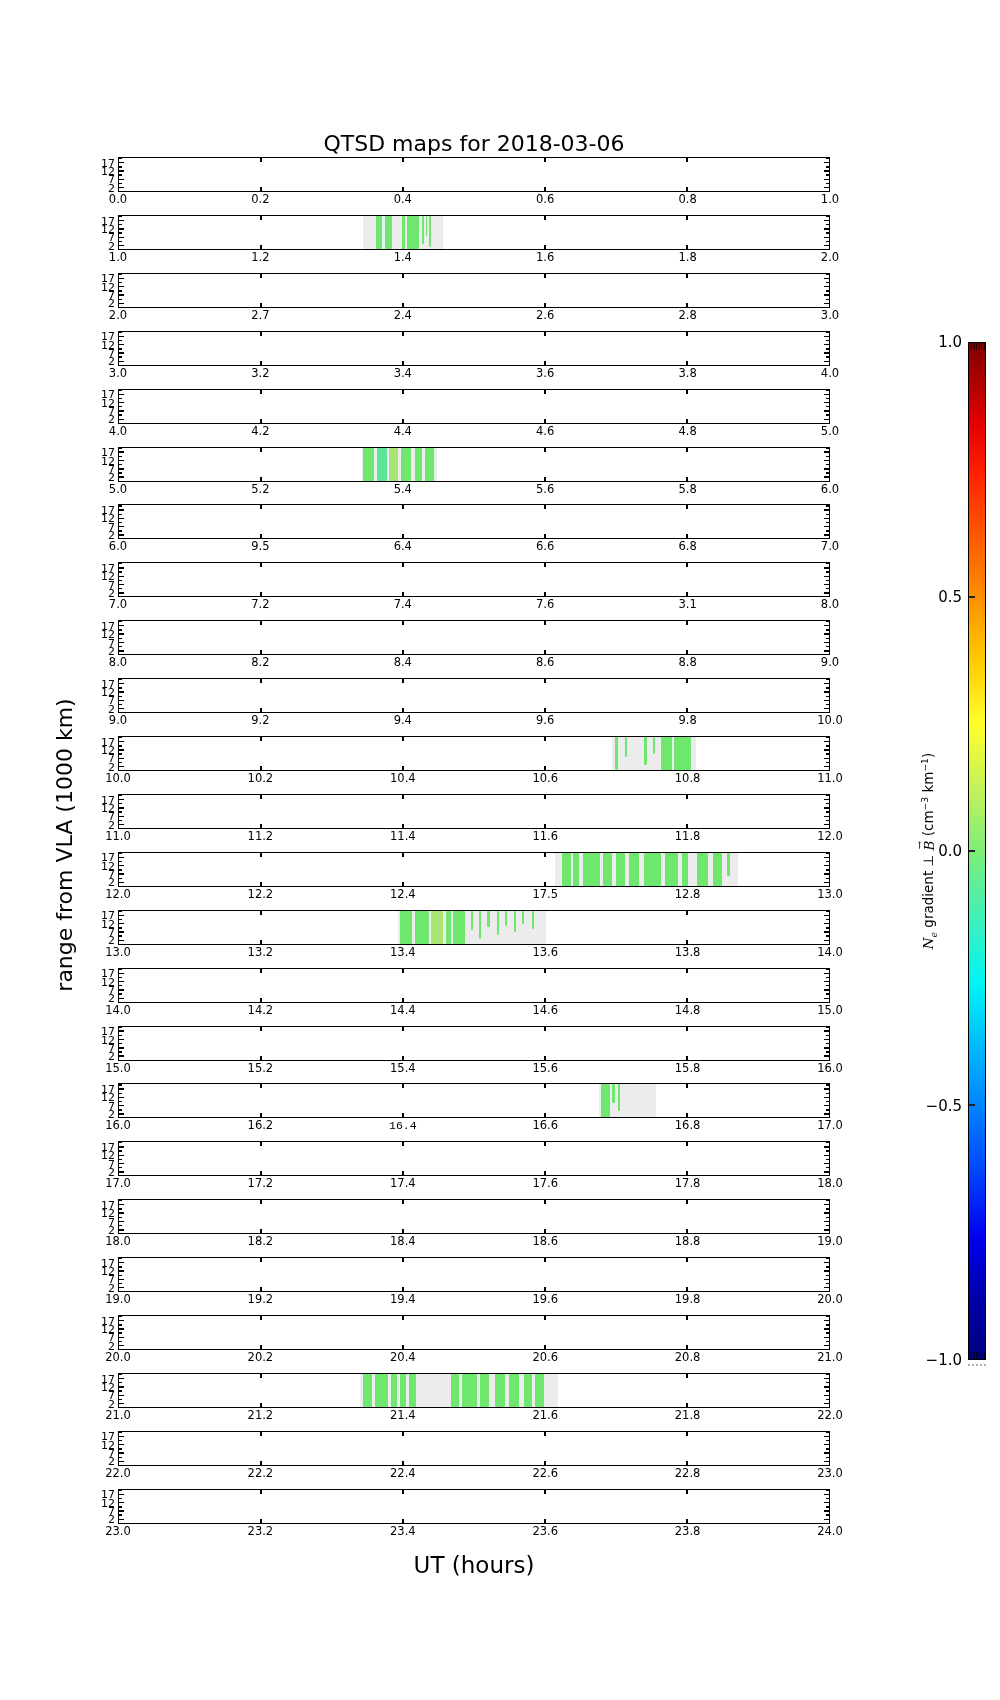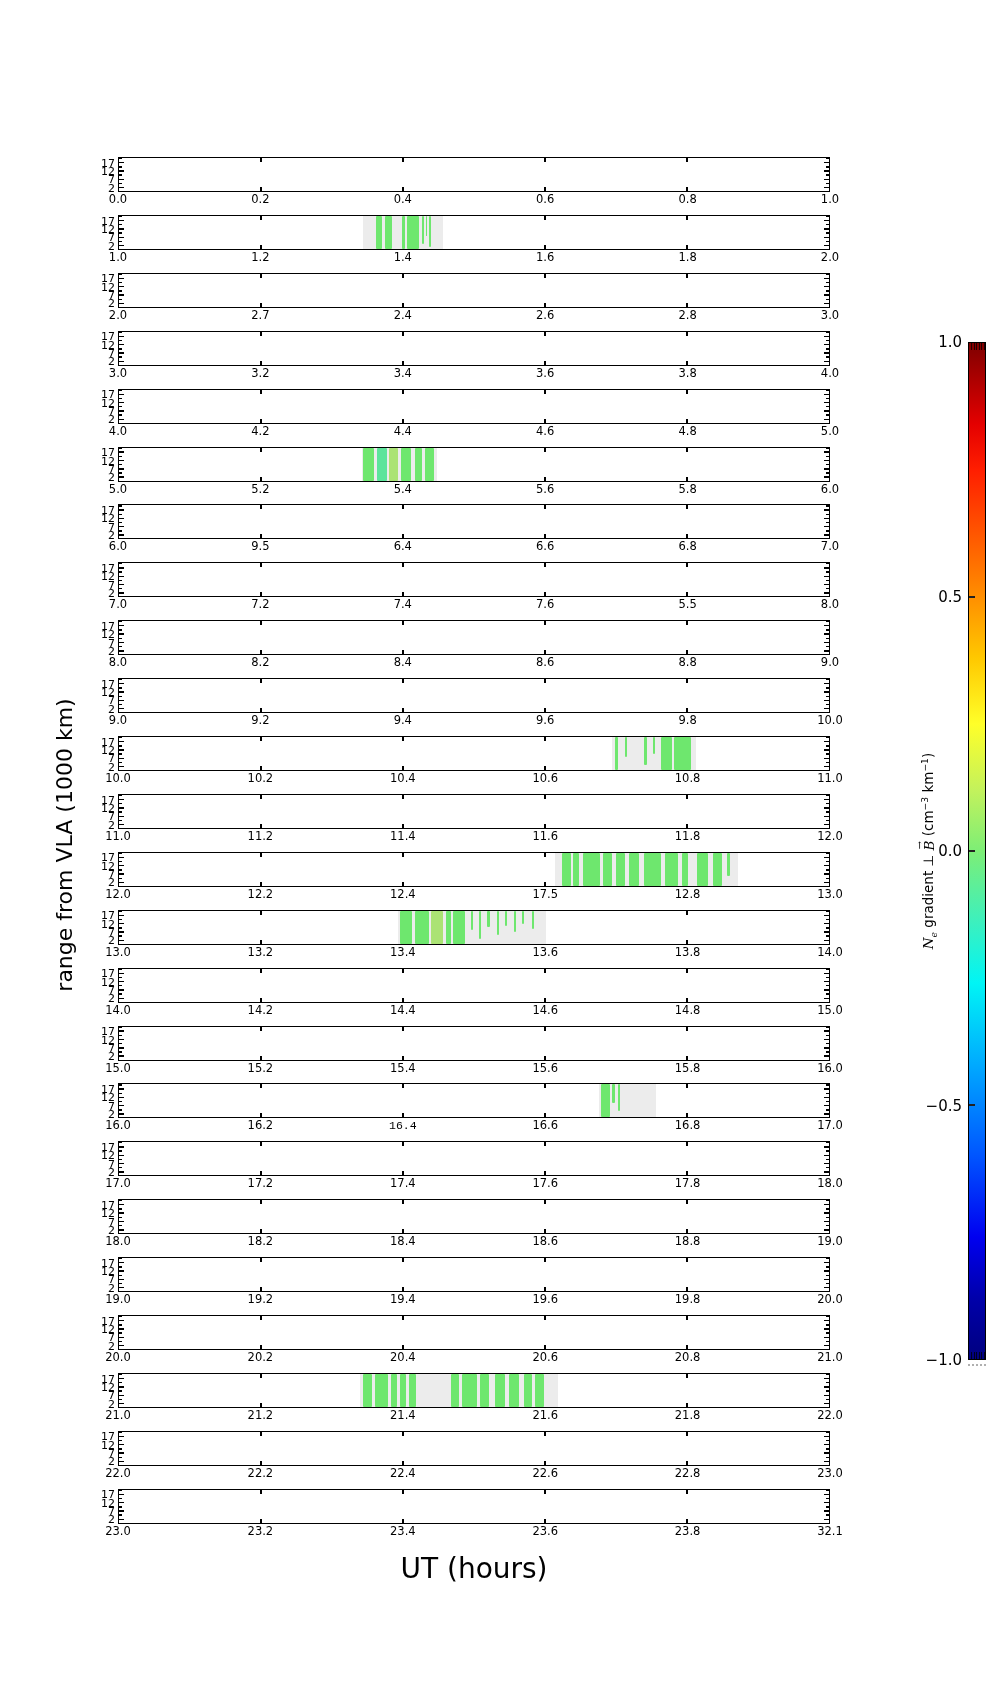--- a/index.html
+++ b/index.html
@@ -3,21 +3,21 @@
 <meta charset="utf-8">
 <style>
   html,body{margin:0;padding:0;background:#fff;}
   #fig{position:relative;width:1000px;height:1700px;background:#ffffff;
        font-family:"DejaVu Sans","Liberation Sans",sans-serif;color:#000;overflow:hidden;}
   .title{position:absolute;left:474px;top:131px;transform:translateX(-50%);
          font-size:22px;white-space:nowrap;}
   .ylabel{position:absolute;left:64px;top:845px;transform:translate(-50%,-50%) rotate(-90deg);
           font-size:22px;white-space:nowrap;}
   .xlabel{position:absolute;left:474px;top:1552px;transform:translateX(-50%);
-          font-size:28px;white-space:nowrap;}
+          font-size:23px;white-space:nowrap;}
   #panel-area{position:absolute;left:118px;top:157px;width:712px;height:1380px;}
   .panel{position:absolute;left:0;width:712px;height:35px;border:1.8px solid #000;
          background:#fff;box-sizing:border-box;}
   .tkx{position:absolute;width:1.4px;height:4px;background:#000;}
   .tky{position:absolute;height:1.4px;background:#000;}
   .ylab{position:absolute;width:24px;left:-28px;text-align:right;font-size:11px;
         line-height:9px;transform:translateY(-50%);}
   .xrow{position:absolute;left:0;width:712px;height:13px;}
   .xrow span{position:absolute;transform:translateX(-50%);font-size:11.5px;line-height:13px;}
   .ebg{position:absolute;top:0;height:100%;}
@@ -33,20 +33,21 @@
            font-size:13.5px;white-space:nowrap;}
   .ser{font-family:"DejaVu Serif","Liberation Serif",serif;font-style:italic;}
   .cblabel sub,.cblabel sup{font-size:0.68em;}
   .bvec{position:relative;display:inline-block;}
   .bvec .arr{position:absolute;left:0.12em;top:-0.62em;font-size:0.72em;font-style:normal;}
 </style>
 </head>
 <body>
 
 <div id="fig">
+  <div class="title">QTSD maps for 2018-03-06</div>
   <div class="ylabel">range from VLA (1000 km)</div>
   <div class="xlabel">UT (hours)</div>
 
   <div id="panel-area">
       <div class="panel" style="top: 0px;">
         <div class="tkx" style="left: calc(20% - 0.7px); top: 0px;"></div>
         <div class="tkx" style="left: calc(20% - 0.7px); bottom: 0px;"></div>
         <div class="tkx" style="left: calc(40% - 0.7px); top: 0px;"></div>
         <div class="tkx" style="left: calc(40% - 0.7px); bottom: 0px;"></div>
         <div class="tkx" style="left: calc(60% - 0.7px); top: 0px;"></div>
@@ -353,21 +354,21 @@
         <div class="ylab" style="top: 14%;">17</div>
         <div class="ylab" style="top: 39.4%;">12</div>
         <div class="ylab" style="top: 64.6%;">7</div>
         <div class="ylab" style="top: 89.9%;">2</div>
       </div>
       <div class="xrow" style="top: 441.3px;">
         <span style="left: 0%;">7.0</span>
         <span style="left: 20%;">7.2</span>
         <span style="left: 40%;">7.4</span>
         <span style="left: 60%;">7.6</span>
-        <span style="left: 80%;">5.5</span>
+        <span style="left: 80%;">3.1</span>
         <span style="left: 100%;">8.0</span>
       </div>
       <div class="panel" style="top: 463.2px;">
         <div class="tkx" style="left: calc(20% - 0.7px); top: 0px;"></div>
         <div class="tkx" style="left: calc(20% - 0.7px); bottom: 0px;"></div>
         <div class="tkx" style="left: calc(40% - 0.7px); top: 0px;"></div>
         <div class="tkx" style="left: calc(40% - 0.7px); bottom: 0px;"></div>
         <div class="tkx" style="left: calc(60% - 0.7px); top: 0px;"></div>
         <div class="tkx" style="left: calc(60% - 0.7px); bottom: 0px;"></div>
         <div class="tkx" style="left: calc(80% - 0.7px); top: 0px;"></div>
@@ -1013,21 +1014,21 @@
         <div class="ylab" style="top: 39.4%;">12</div>
         <div class="ylab" style="top: 64.6%;">7</div>
         <div class="ylab" style="top: 89.9%;">2</div>
       </div>
       <div class="xrow" style="top: 1367.7px;">
         <span style="left: 0%;">23.0</span>
         <span style="left: 20%;">23.2</span>
         <span style="left: 40%;">23.4</span>
         <span style="left: 60%;">23.6</span>
         <span style="left: 80%;">23.8</span>
-        <span style="left: 100%;">32.1</span>
+        <span style="left: 100%;">24.0</span>
       </div>
     </div>
 
   <div id="colorbar" style="background: linear-gradient(rgb(127, 0, 0) 0%, rgb(228, 0, 0) 8%, rgb(255, 30, 0) 12.5%, rgb(255, 124, 0) 23%, rgb(255, 200, 0) 31%, rgb(255, 255, 41) 37.5%, rgb(195, 242, 92) 44%, rgb(125, 238, 118) 50%, rgb(60, 240, 190) 57%, rgb(0, 245, 245) 63%, rgb(0, 170, 255) 71%, rgb(0, 85, 255) 80%, rgb(0, 0, 240) 88%, rgb(0, 0, 170) 94%, rgb(0, 0, 127) 100%);">
       <div class="comb" style="left: 2px; top: 0px;"></div>
       <div class="comb" style="left: 2px; bottom: 0px;"></div>
       <div class="comb" style="left: 4.5px; top: 0px;"></div>
       <div class="comb" style="left: 4.5px; bottom: 0px;"></div>
       <div class="comb" style="left: 7px; top: 0px;"></div>
       <div class="comb" style="left: 7px; bottom: 0px;"></div>

